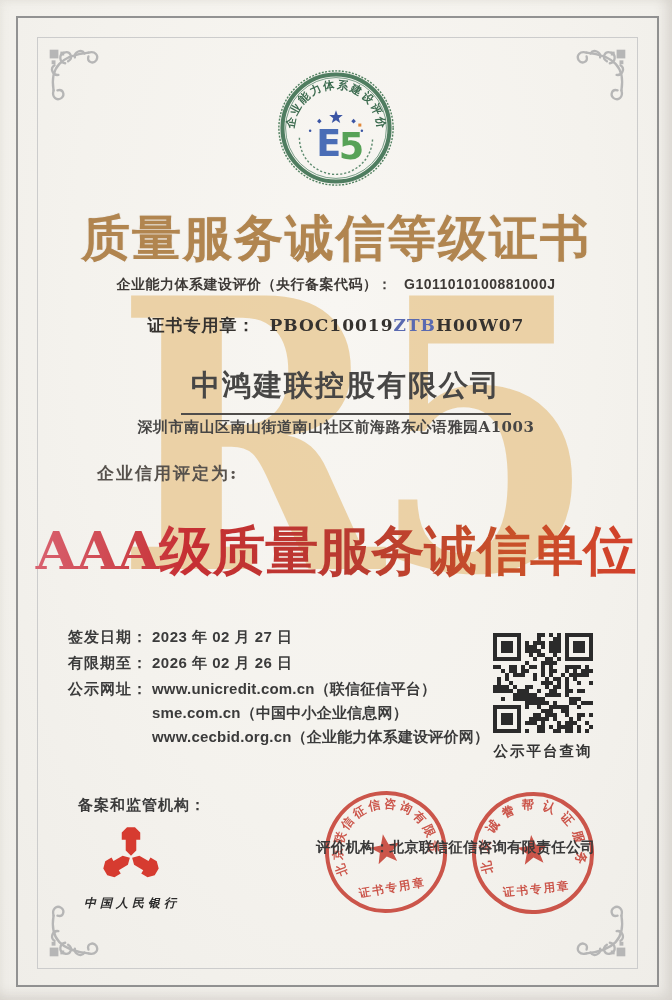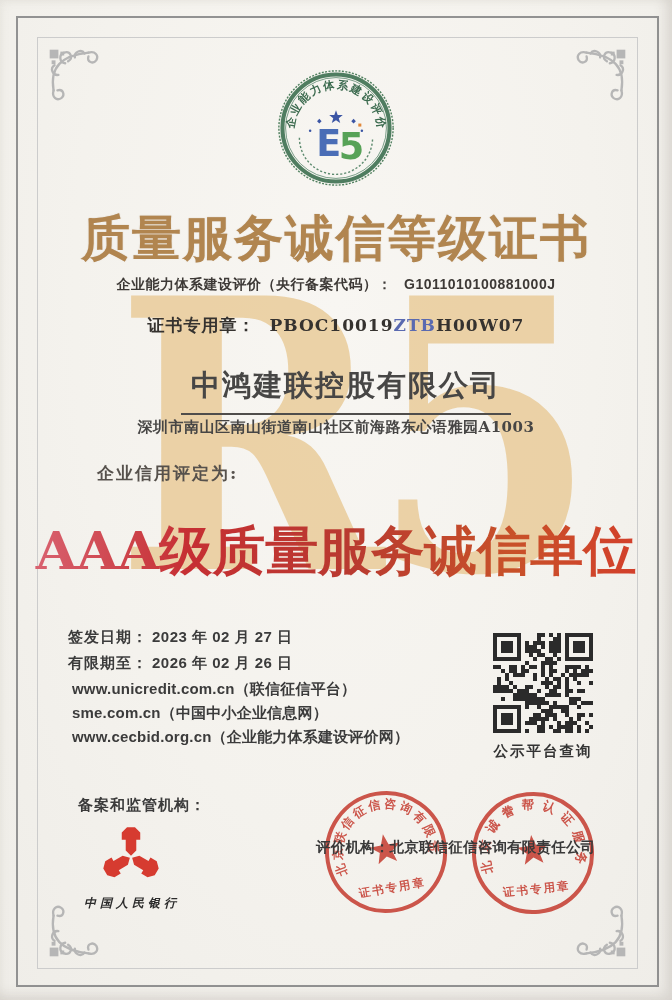--- a/index.html
+++ b/index.html
@@ -194,20 +194,21 @@
   <div class="details">
     <div class="row">
       <span class="lbl">签发日期：</span>
       <span class="val">2023 年 02 月 27 日</span>
     </div>
     <div class="row">
       <span class="lbl">有限期至：</span>
       <span class="val">2026 年 02 月 26 日</span>
     </div>
     <div class="row">
+      <span class="lbl">公示网址：</span>
       <span class="urls">
         <div>www.unicredit.com.cn（联信征信平台）</div>
         <div>sme.com.cn（中国中小企业信息网）</div>
         <div>www.cecbid.org.cn（企业能力体系建设评价网）</div>
       </span>
     </div>
   </div>
 
   <div class="qr">
       <i style="grid-row:1;grid-column:1"></i>

